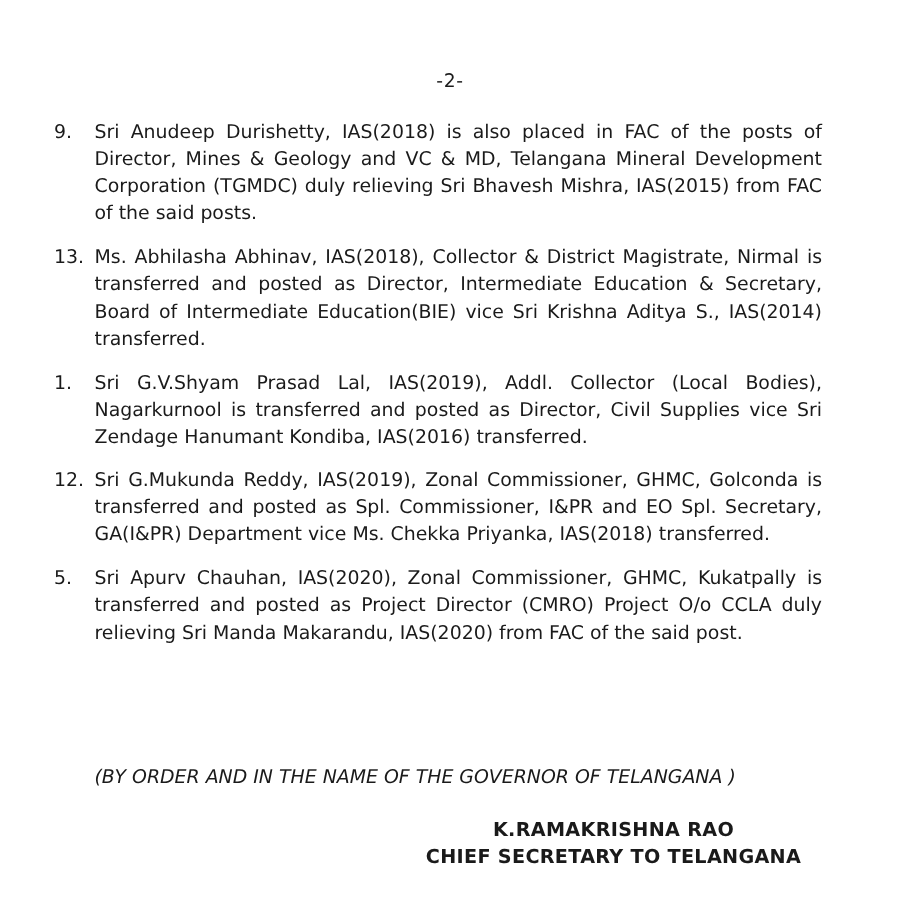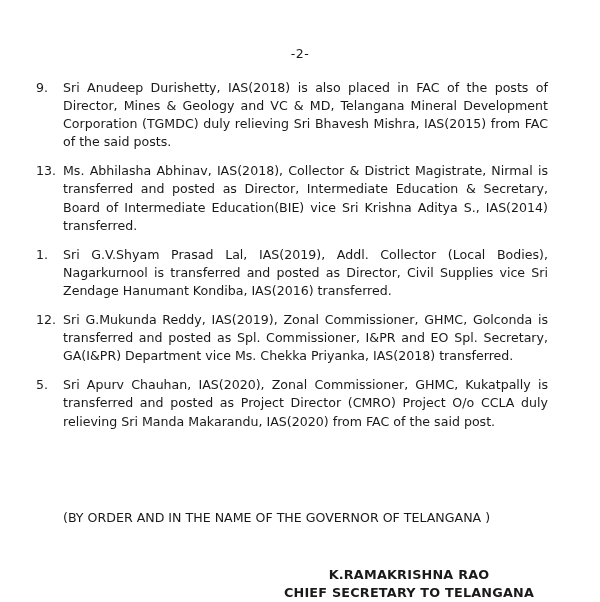--- a/index.html
+++ b/index.html
@@ -7,22 +7,22 @@
          font-family: "DejaVu Sans", sans-serif; color: #1a1a1a; }
   .page { position: absolute; left: 0; top: 0; width: 600px; height: 602px; background: #fff; }
   .page-num { position: absolute; top: 46px; left: 0; width: 600px; text-align: center;
               font-size: 12.5px; letter-spacing: 0.5px; }
   .items { position: absolute; left: 36px; top: 79px; width: 512px; }
   .item { display: flex; font-size: 12.6px; line-height: 18.1px; margin-bottom: 11px; }
   .num { width: 27px; flex: 0 0 27px; }
   .body { flex: 1; }
   .para { text-align: justify; text-align-last: left; margin: 0; }
   .para + .para { margin-top: 20px; }
-  .order { position: absolute; left: 63px; top: 510px; font-size: 12.6px; }
-  .sig { position: absolute; left: 270px; top: 566px; width: 278px; text-align: center;
+  .order { position: absolute; left: 63px; top: 510px; font-size: 12.6px; font-style: italic; }
+  .sig { position: absolute; left: 270px; top: 545px; width: 278px; text-align: center;
          font-weight: bold; font-size: 12.8px; line-height: 18px; letter-spacing: 0.2px; }
 </style>
 </head>
 <body>
 
 <div class="page">
   <div class="page-num">-2-</div>
 
   <div class="items">
     <div class="item">

